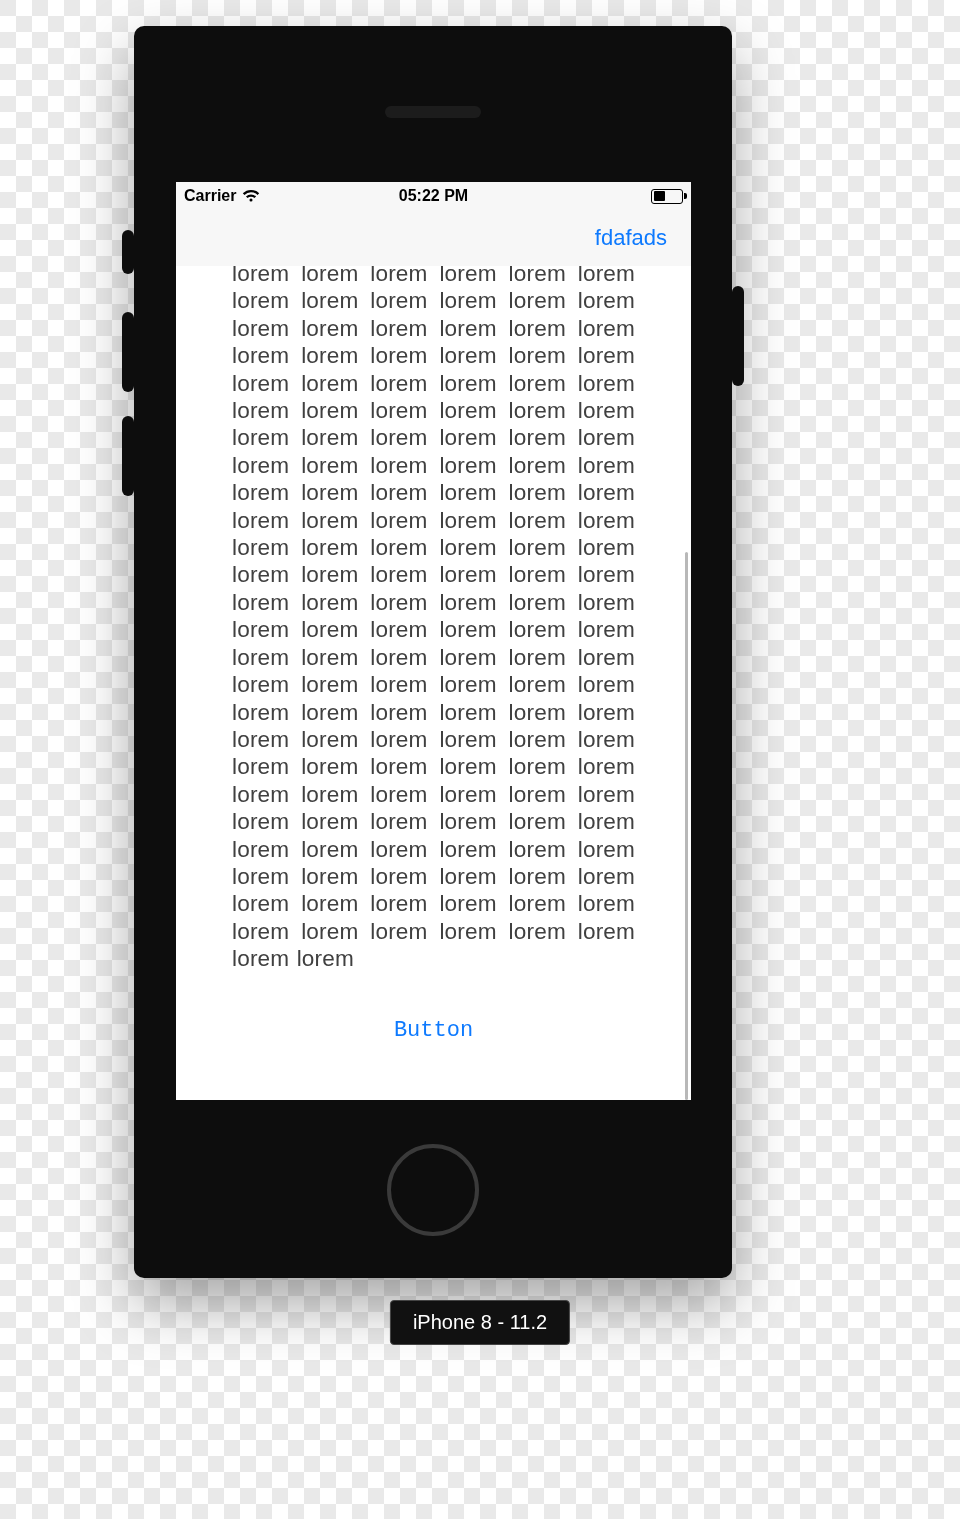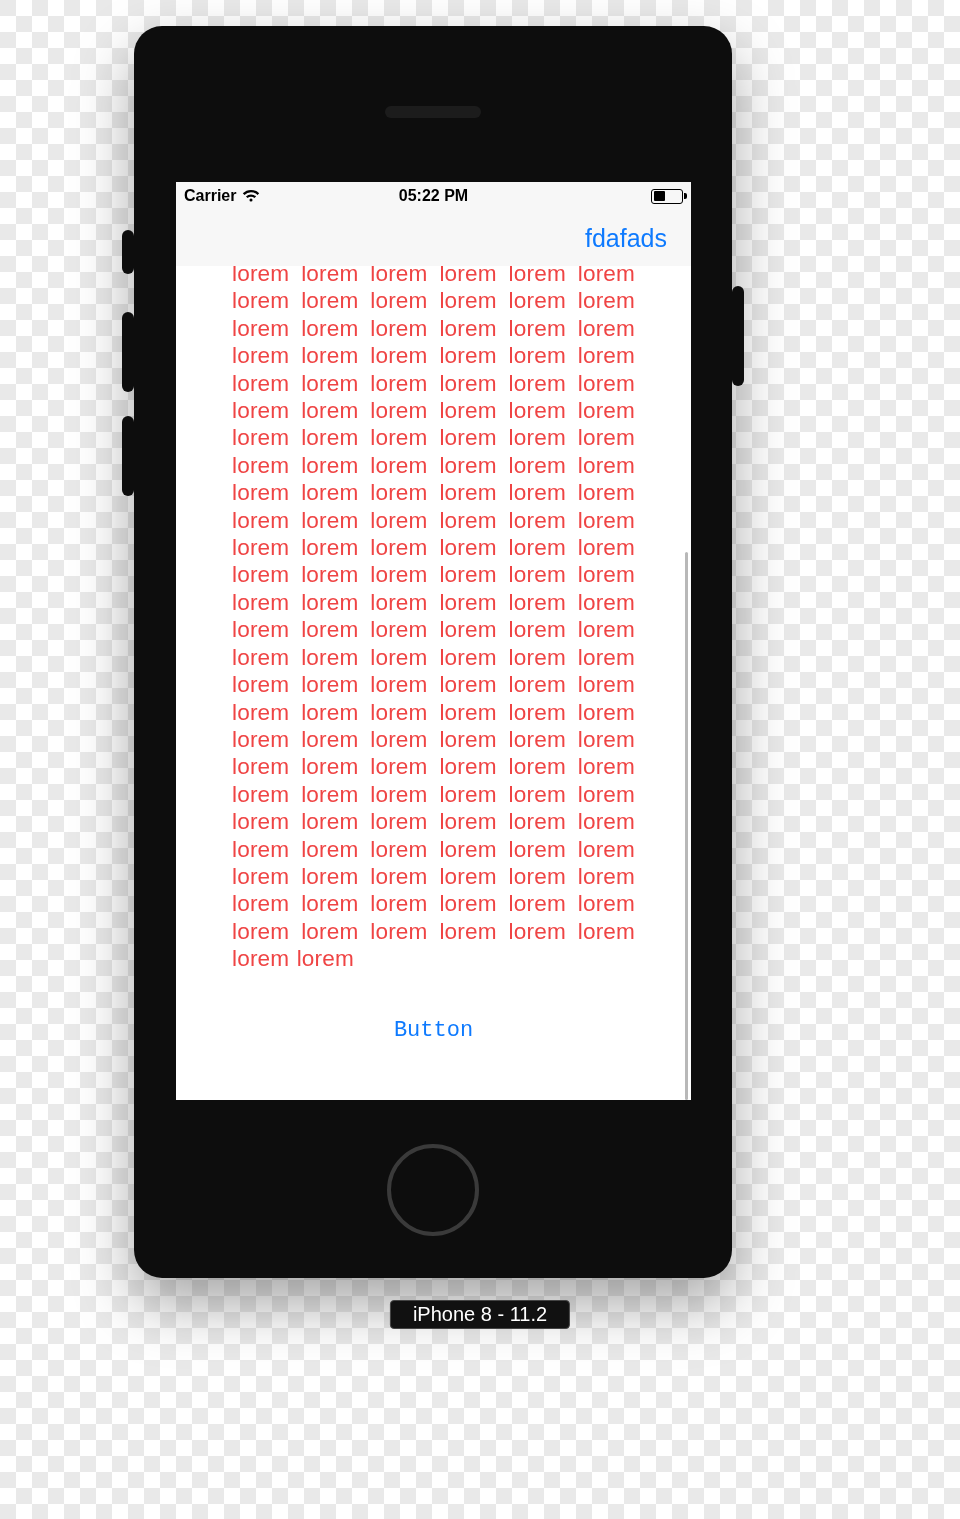--- a/index.html
+++ b/index.html
@@ -25,21 +25,21 @@
     background: radial-gradient(ellipse at center, rgba(0,0,0,0.25), rgba(0,0,0,0) 70%);
     filter: blur(18px);
   }
   .device {
     position: absolute;
     left: 134px;
     top: 26px;
     width: 598px;
     height: 1252px;
     background: #0d0d0d;
-    border-radius: 28px;
+    border-radius: 10px;
     box-shadow: 0 26px 60px rgba(0,0,0,0.35);
   }
   .side-btn {
     position: absolute;
     background: #0d0d0d;
     border-radius: 6px;
   }
   .side-btn.mute  { left: -12px; top: 204px; width: 12px; height: 44px; }
   .side-btn.vol-u { left: -12px; top: 286px; width: 12px; height: 80px; }
   .side-btn.vol-d { left: -12px; top: 390px; width: 12px; height: 80px; }
@@ -139,21 +139,21 @@
     height: 56px;
     background: #f7f7f7;
     border-bottom: 1px solid #c7c7c7;
     display: flex;
     align-items: center;
     justify-content: flex-end;
     padding-right: 18px;
   }
   .nav-right-btn {
     color: #0e7afe;
-    font-size: 25px;
+    font-size: 22px;
     background: none;
     border: none;
     font-family: inherit;
     cursor: pointer;
   }
 
   
   .content-scroll {
     position: absolute;
     top: 84px;
@@ -161,21 +161,21 @@
     right: 0;
     bottom: 0;
     overflow: hidden;
     background: #fff;
   }
   .body-text {
     padding: 0 56px 0 56px;
     margin-top: -6px;
     font-size: 22.6px;
     line-height: 27.4px;
-    color: #ef4444;
+    color: #404040;
     text-align: justify;
     text-align-last: left;
     word-spacing: 1px;
     font-weight: 400;
     letter-spacing: 0.15px;
   }
   .primary-btn {
     display: block;
     width: 100%;
     text-align: center;
@@ -199,21 +199,21 @@
 
   
   .sim-caption {
     position: absolute;
     left: 50%;
     top: 1300px;
     transform: translateX(-50%);
     background: #111;
     color: #fff;
     font-size: 20px;
-    padding: 2px 22px;
+    padding: 10px 22px;
     border-radius: 4px;
     border: 1px solid #444;
     font-family: -apple-system, "Helvetica Neue", Arial, sans-serif;
   }
 </style>
 </head>
 <body>
 
 <div class="device-shadow"></div>
 

